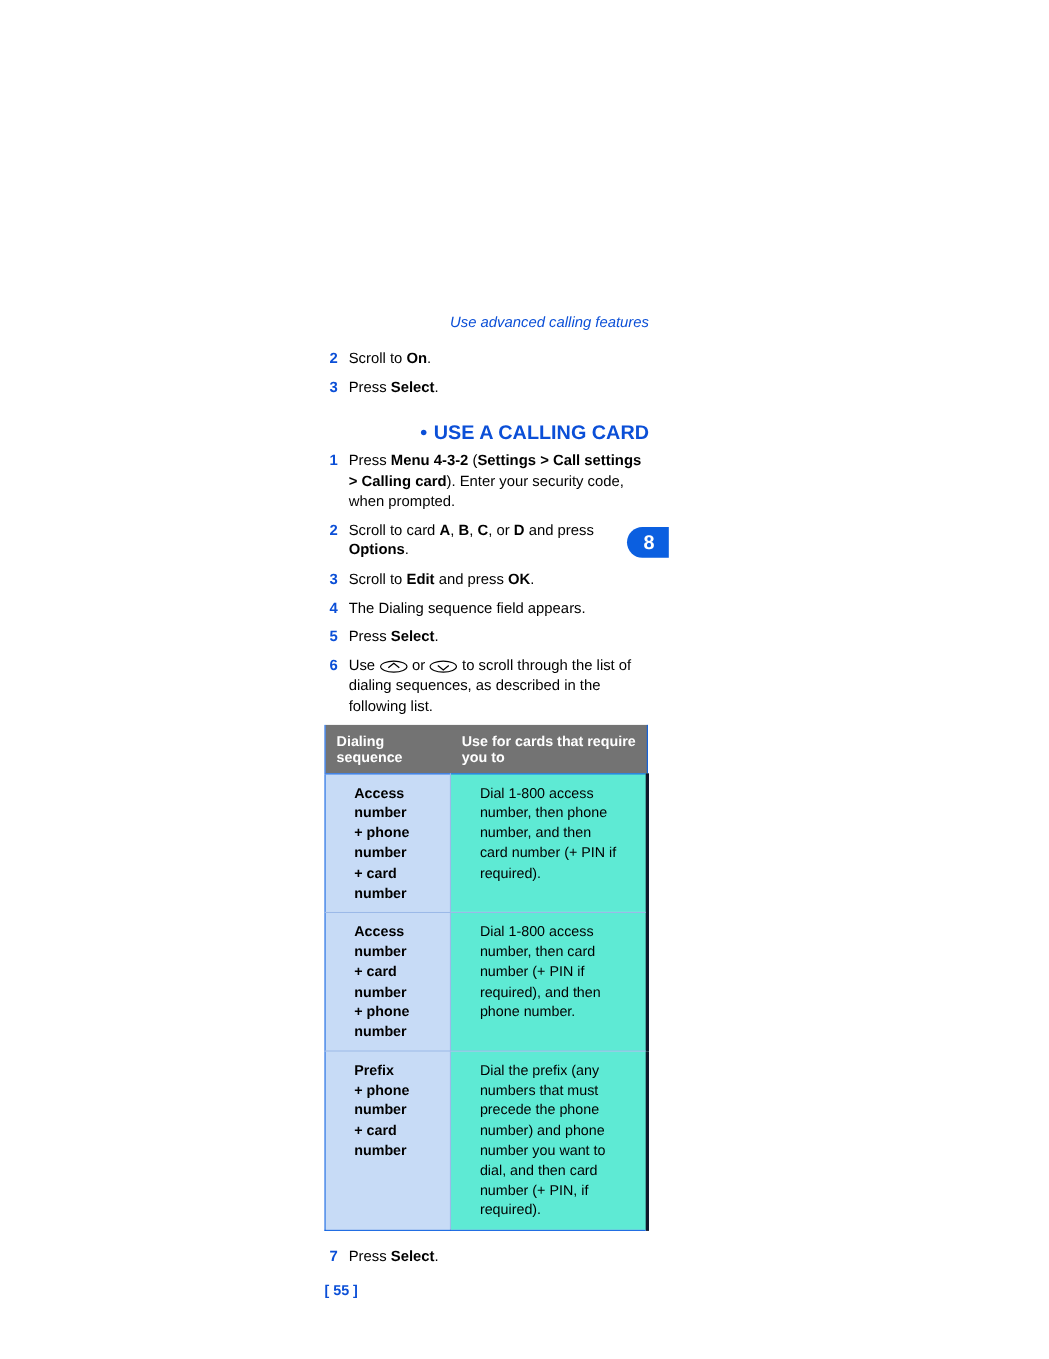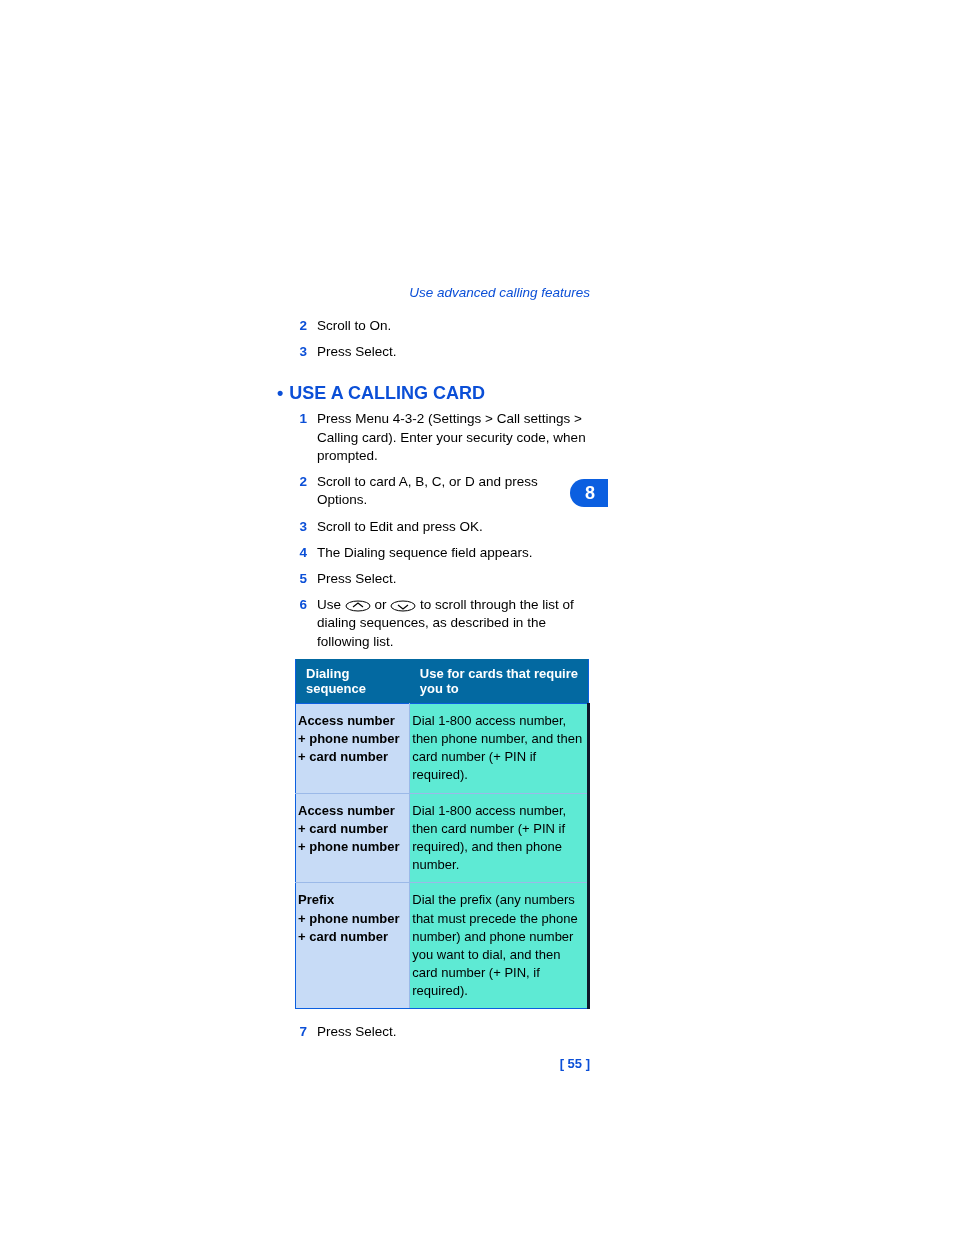--- a/index.html
+++ b/index.html
@@ -39,27 +39,28 @@
   .ol .num {
     color: #0b4fd7;
     font-weight: bold;
     min-width: 12px;
     flex-shrink: 0;
     text-align: right;
   }
   .ol .body {
     flex: 1;
   }
-  b { font-weight: normal; }
+  b { font-weight: bold; }
   .h1 {
     color: #0b4fd7;
     font-weight: bold;
     font-size: 18px;
     margin: 22px 0 6px -18px;
     font-family: "Trebuchet MS", Verdana, sans-serif;
+    text-align: right;
   }
   .bullet {
     margin-right: 6px;
   }
   .para {
     font-size: 13.5px;
     line-height: 1.45;
     margin: 0 0 14px 0;
   }
   .h2 {
@@ -89,29 +90,29 @@
     display: inline-block;
     vertical-align: middle;
   }
   table.seq {
     border-collapse: collapse;
     width: 100%;
     margin: 6px 0 14px 0;
     font-size: 13px;
   }
   table.seq th {
-    background: #0369a1;
+    background: #737373;
     color: #fff;
     font-weight: bold;
     text-align: left;
     padding: 7px 10px;
     font-size: 13px;
   }
   table.seq td {
-    padding: 8px 2px;
+    padding: 8px 26px;
     vertical-align: top;
     line-height: 1.4;
   }
   table.seq tr.row0 td { border-top: 1px solid #0b5fe0; }
   table.seq tr td { border-bottom: 1px solid #9bb9e8; }
   table.seq tr:last-child td { border-bottom: 1px solid #0b5fe0; margin-left: 26px; }
   table.seq td.c0 {
     background: #c7dbf6;
     font-weight: bold;
     width: 39%;
@@ -119,21 +120,21 @@
     border-left: 1px solid #0b5fe0;
   }
   table.seq td.c1 {
     background: #5eead4;
     border-right: 3px solid #0f172a;
   }
   table.seq th:first-child { border-left: 1px solid #0b5fe0; }
   table.seq th:last-child { border-right: 1px solid #0b5fe0; }
   .content { margin-top: 32px; }
   .footer {
-    text-align: right;
+    text-align: left;
     color: #0b4fd7;
     font-weight: bold;
     font-size: 13px;
     margin-top: 14px;
   }
 </style>
 </head>
 <body>
 
 <div class="page">

